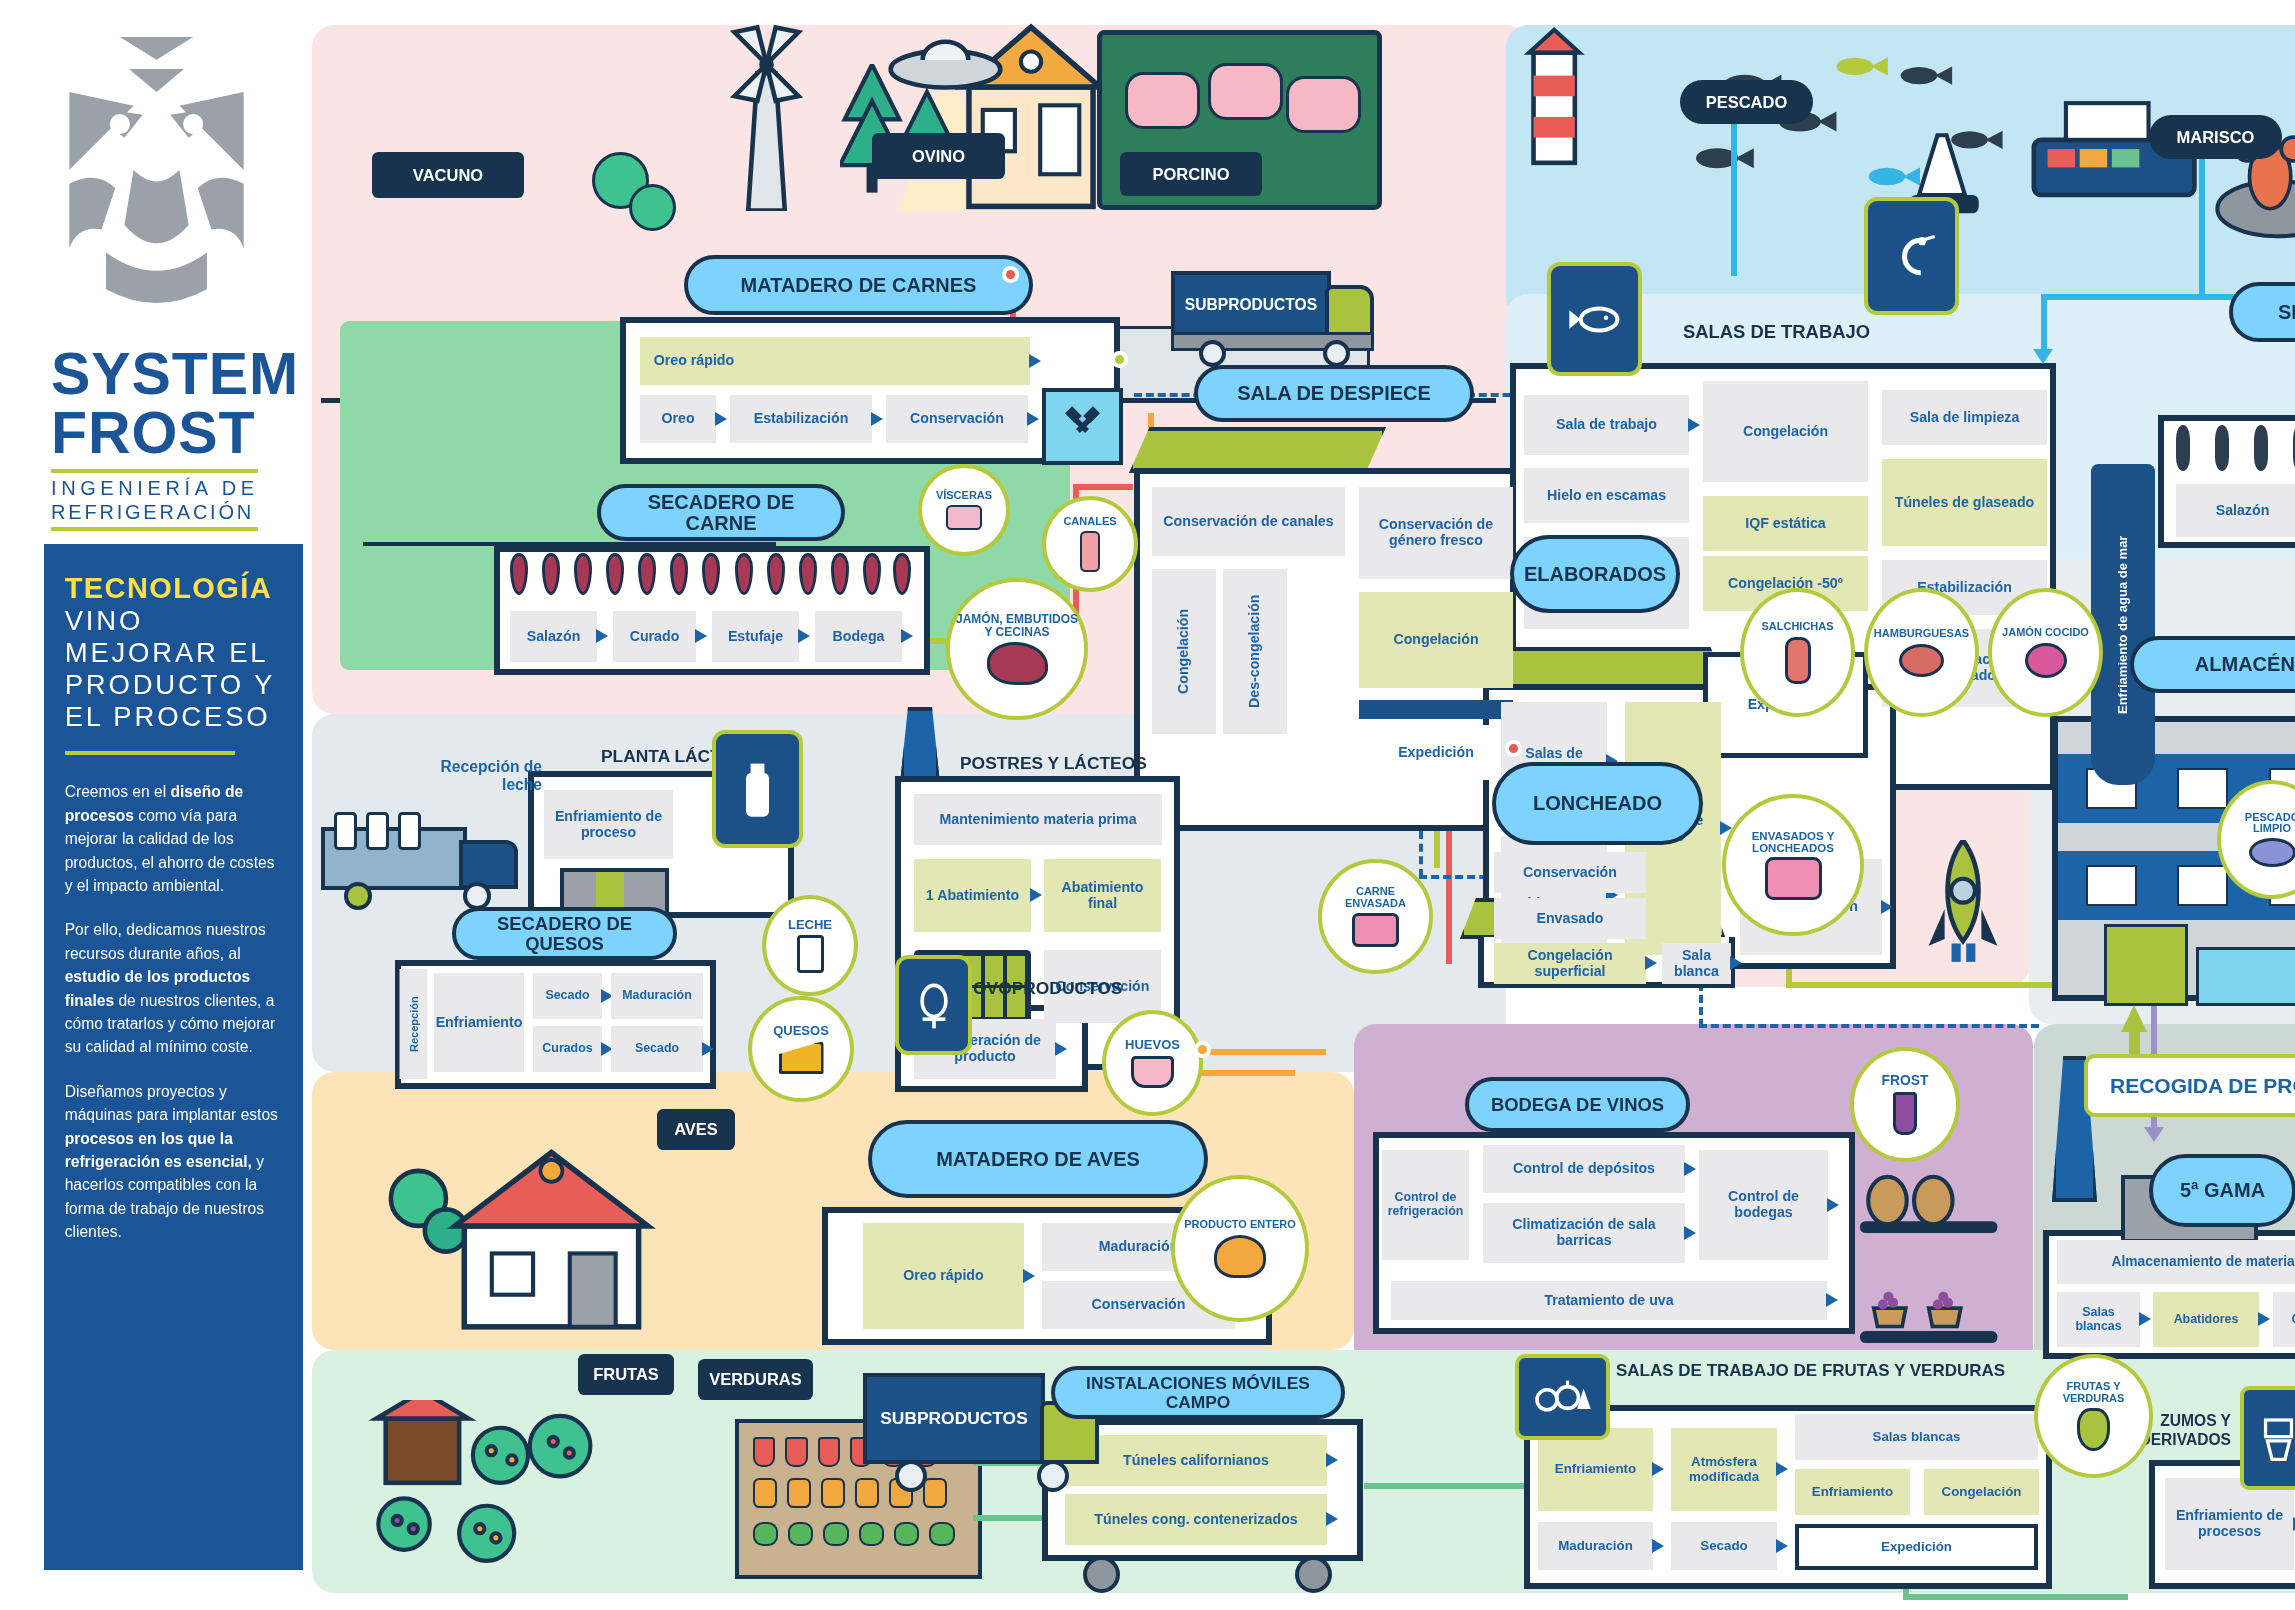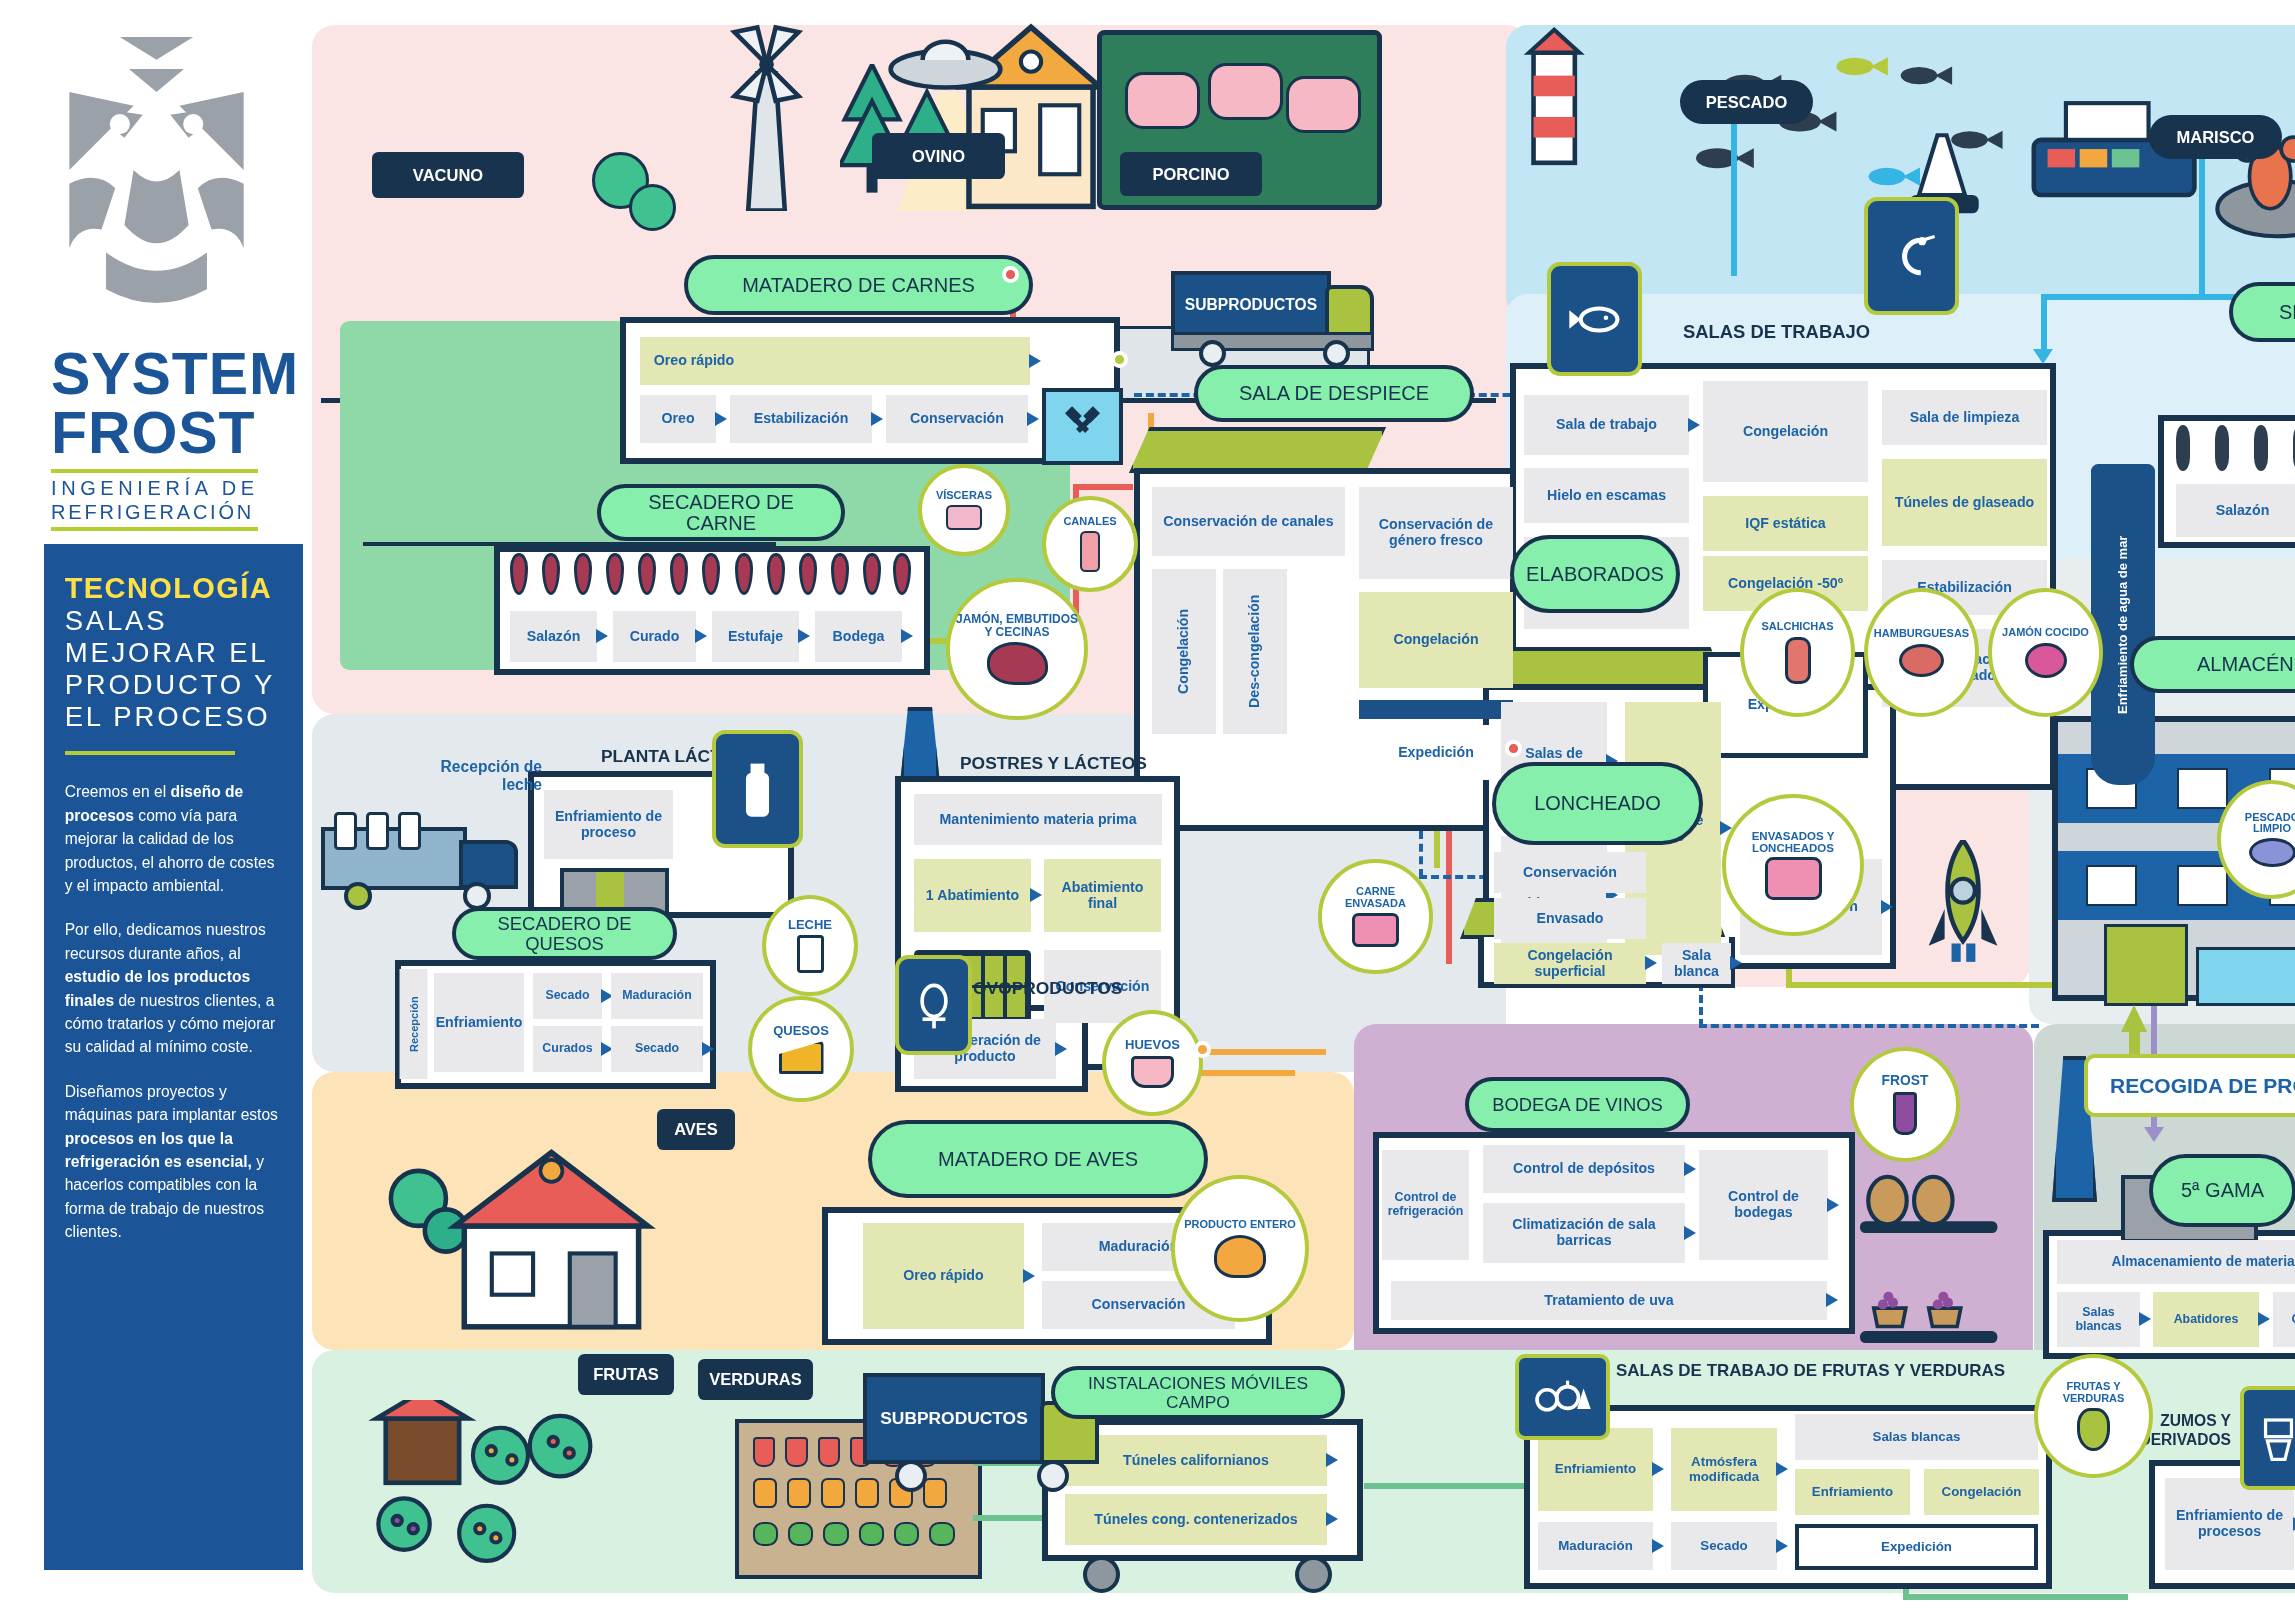--- a/index.html
+++ b/index.html
@@ -1,22 +1,22 @@
 <!DOCTYPE html>
 <html style="font-size:7.3px"><head>
 <meta charset="utf-8">
 <style>
   html,body{margin:0;padding:0;background:#fff}
   .canvas{position:relative;width:3362px;height:1611px;background:#ffffff;overflow:hidden;
           font-family:"Liberation Sans",sans-serif;color:#17334e}
   .abs{position:absolute}
   .r{position:absolute;border-radius:22px}
   
-  .pill{position:absolute;background:#86efac;border:4.6px solid #17334e;border-radius:41px;color:#17334e;
-        font-weight:400;display:flex;align-items:center;justify-content:center;text-align:center;
+  .pill{position:absolute;background:#7dd3fc;border:4.6px solid #17334e;border-radius:41px;color:#17334e;
+        font-weight:700;display:flex;align-items:center;justify-content:center;text-align:center;
         padding:2.8px 13.8px;box-sizing:border-box;font-size:20px;line-height:1.05;z-index:6}
   
   .np{position:absolute;background:#17334e;color:#fff;font-weight:700;border-radius:6.4px;
       display:flex;align-items:center;justify-content:center;text-align:center;padding:2.8px 10px;
       box-sizing:border-box;font-size:16.5px;line-height:1.1;z-index:6}
   .hd{position:absolute;color:#17334e;font-weight:700;z-index:6}
   .bl{color:#1c63a8}
   
   .chip{position:absolute;background:#e9e9ec;color:#1c63a8;font-weight:700;display:flex;align-items:center;
         justify-content:center;text-align:center;padding:3.7px 6.4px;box-sizing:border-box;font-size:14.2px;
@@ -91,21 +91,21 @@
     </svg>
     <div class="hd" style="left:51px;top:340px;width:216px;font-size:59px;letter-spacing:0.9px;color:#1b5598">SYSTEM</div>
     <div class="hd" style="left:51px;top:399px;width:216px;font-size:59px;letter-spacing:0.9px;color:#1b5598">FROST</div>
     <div class="abs" style="left:51px;top:469px;width:207px;height:3.7px;background:#b8cc35"></div>
     <div class="hd" style="left:51px;top:477px;width:211px;font-size:20px;font-weight:400;letter-spacing:4.6px;color:#1b5598">INGENIERÍA DE</div>
     <div class="hd" style="left:51px;top:501px;width:211px;font-size:20px;font-weight:400;letter-spacing:2.8px;color:#1b5598">REFRIGERACIÓN</div>
     <div class="abs" style="left:51px;top:527px;width:207px;height:3.7px;background:#b8cc35"></div>
 
     <div class="abs" style="left:44px;top:544px;width:259px;height:1026px;background:#1b5598;padding:27.5px 20.7px;box-sizing:border-box">
       <div style="color:#fde047;font-weight:700;font-size:29px;letter-spacing:1.4px">TECNOLOGÍA</div>
-      <div style="color:#fff;font-size:27.5px;letter-spacing:2.8px">SALAS</div>
+      <div style="color:#fff;font-size:27.5px;letter-spacing:2.8px">VINO</div>
       <div style="color:#fff;font-size:27.5px;letter-spacing:2.8px">MEJORAR EL</div>
       <div style="color:#fff;font-size:27.5px;letter-spacing:2.8px">PRODUCTO Y</div>
       <div style="color:#fff;font-size:27.5px;letter-spacing:2.8px">EL PROCESO</div>
       <div style="width:170px;height:4.6px;background:#b8cc35;margin:18.4px 0 25px 0"></div>
       <p class="sidebar-p"><span>Creemos en el </span><b>diseño de procesos</b><span> como vía para mejorar la calidad de los productos, el ahorro de costes y el impacto ambiental.</span></p>
       <p class="sidebar-p"><span>Por ello, dedicamos nuestros recursos durante años, al </span><b>estudio de los productos finales</b><span> de nuestros clientes, a cómo tratarlos y cómo mejorar su calidad al mínimo coste.</span></p>
       <p class="sidebar-p"><span>Diseñamos proyectos y máquinas para implantar estos </span><b>procesos en los que la refrigeración es esencial,</b><span> y hacerlos compatibles con la forma de trabajo de nuestros clientes.</span></p>
     </div>
   </div>
 

